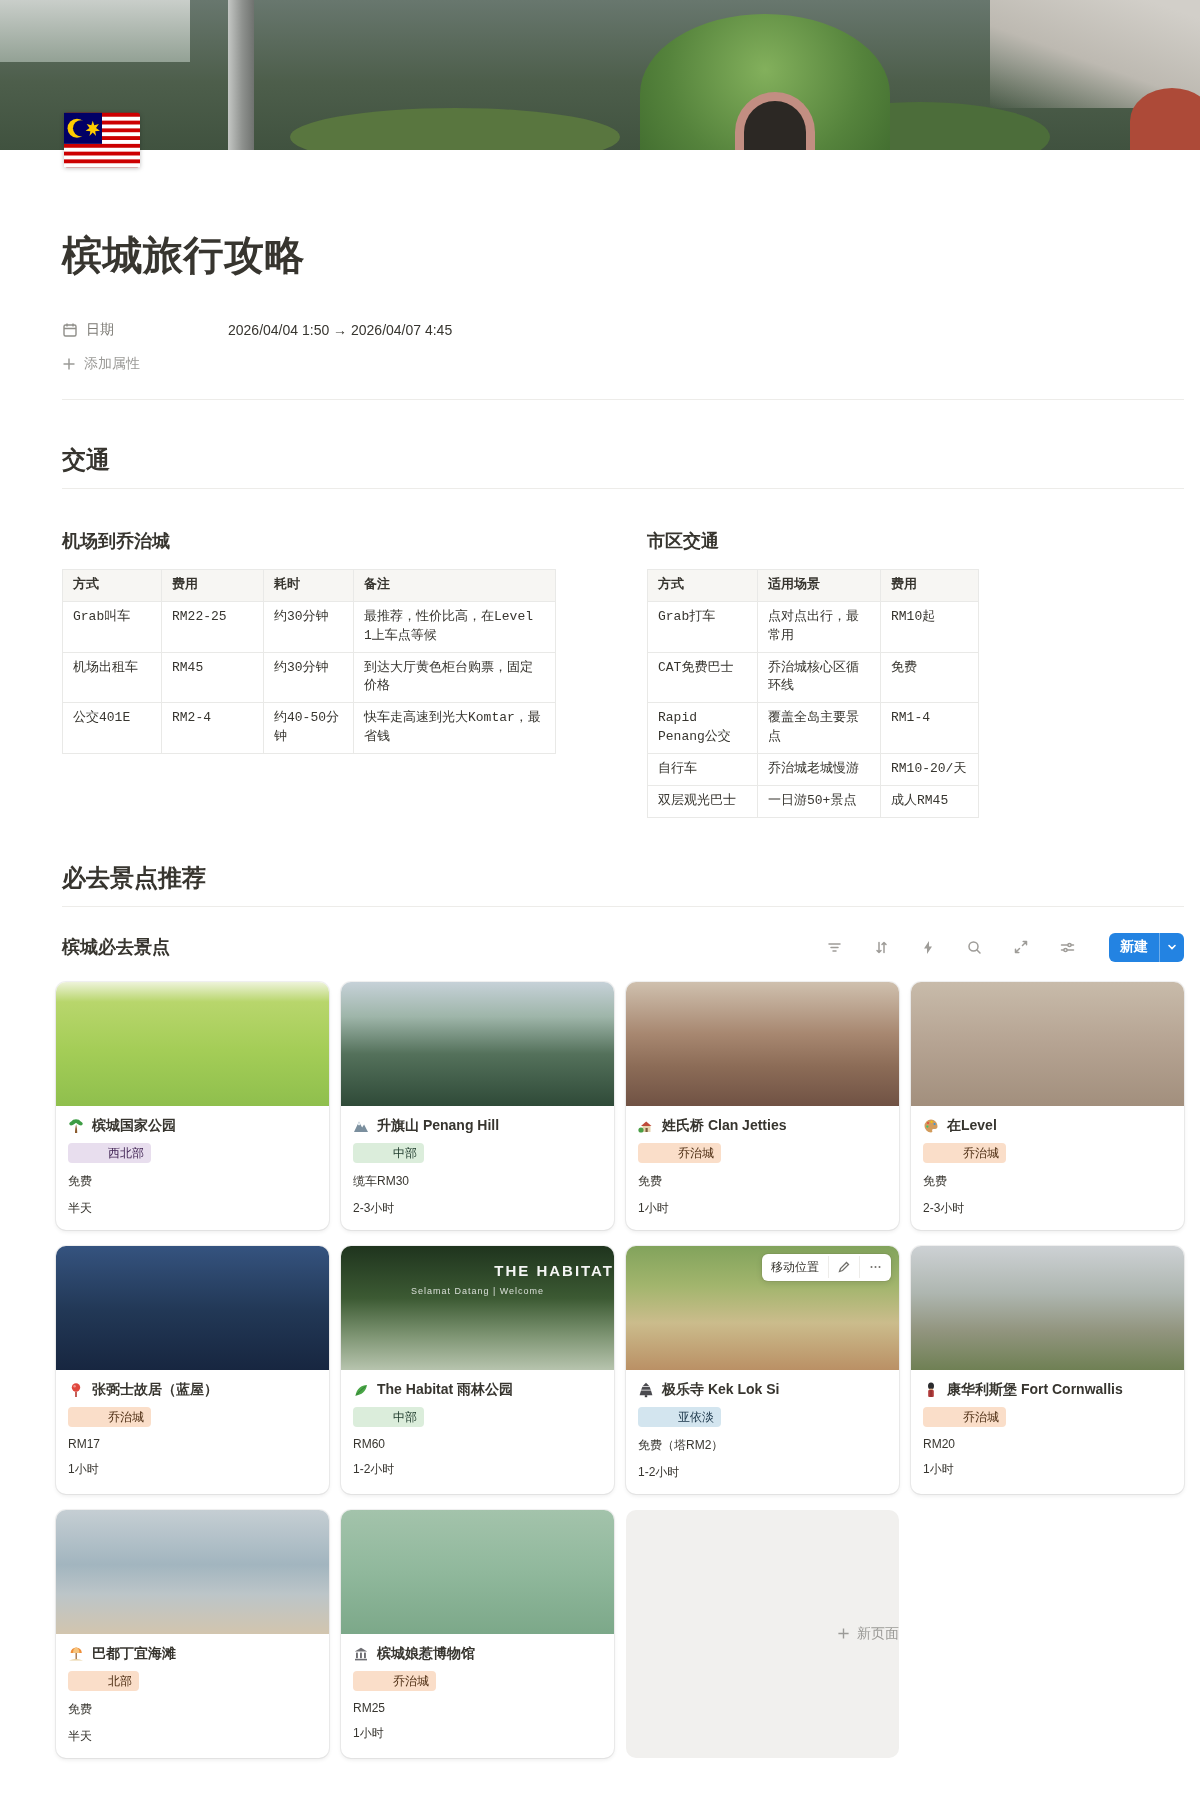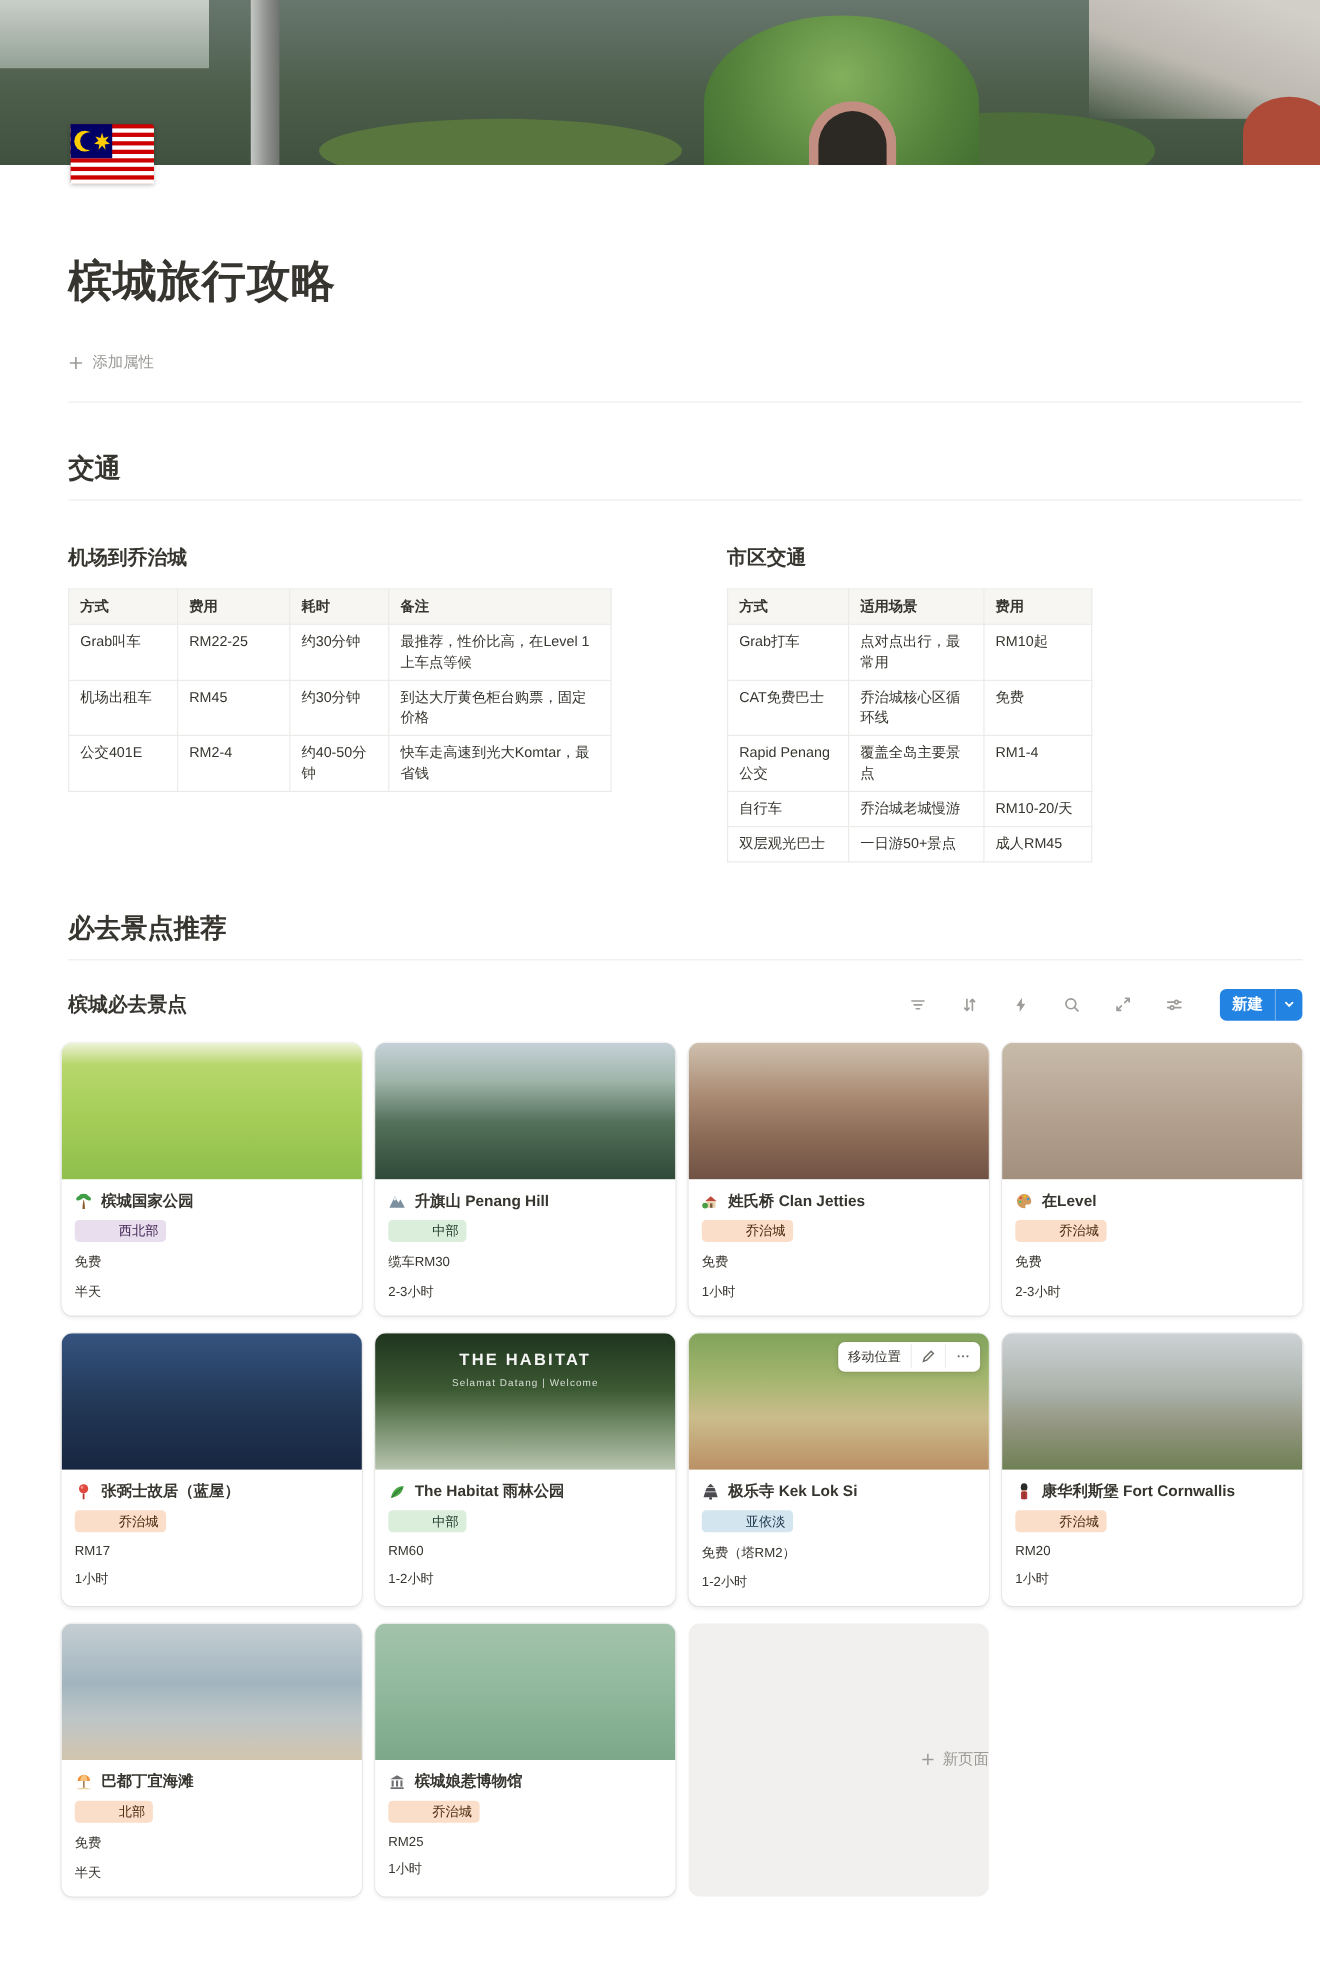--- a/index.html
+++ b/index.html
@@ -44,22 +44,22 @@
     border-radius:4px; white-space:nowrap; }
   .add-prop { display:flex; align-items:center; gap:8px; height:34px; color:#9B9A97;
     font-size:14px; }
 
   .divider { height:1px; background:#EDECE9; margin:18px 0 0 6px; }
 
   h2.sec { font-size:24px; font-weight:700; margin:44px 0 0 6px; }
   .sec-divider { height:1px; background:#EDECE9; margin:12px 0 0 6px; }
   h3.sub { font-size:18px; font-weight:700; }
 
-  .transport-cols { display:grid; grid-template-columns:543px 543px; column-gap:56px;
-    margin:40px 0 0 6px; }
+  .transport-cols { display:grid; grid-template-columns:543px 543px; column-gap:42px;
+    margin:40px 0 0 6px;font-family:Liberation Mono, monospace; }
   table.nt { border-collapse:collapse; font-size:13px; margin-top:16px; }
   table.nt th, table.nt td { border:1px solid #E9E9E7; padding:6px 10px; text-align:left;
     vertical-align:top; line-height:1.45; }
   table.nt th { background:#F7F6F3; font-weight:600; }
   .t1 col.c0{width:99px}.t1 col.c1{width:102px}.t1 col.c2{width:90px}.t1 col.c3{width:202px}
   .t2 col.c0{width:110px}.t2 col.c1{width:123px}.t2 col.c2{width:98px}
 
   
   .view-head { display:flex; align-items:center; justify-content:space-between;
     margin:26px 0 0 6px; }
@@ -75,21 +75,21 @@
   .grid { display:grid; grid-template-columns:repeat(4,1fr); gap:16px 12px; margin-top:20px; }
   .card { background:#fff; border-radius:10px; overflow:hidden; position:relative;
     box-shadow:rgba(15,15,15,.06) 0 0 0 1px, rgba(15,15,15,.08) 0 2px 4px; cursor:pointer; }
   .card-img { height:124px; width:100%; position:relative; }
   .card-body { padding:11px 12px 13px; }
   .card-title { display:flex; align-items:center; gap:8px; font-size:14px; font-weight:600; }
   .card-title svg { flex:0 0 auto; }
   .card-body .tag { margin-top:8px;padding-left:40px; }
   .card-meta { font-size:12px; margin-top:10px; color:#37352F; }
 
-  .img-caption { position:absolute; top:16px; left:0; right:0; text-align:center;
+  .img-caption { position:absolute; top:16px; left:0; right:0; text-align:right;
     color:#fff; font-weight:700; font-size:15px; letter-spacing:2px; opacity:.95; }
   .img-subcaption { position:absolute; top:40px; left:0; right:0; text-align:center;
     color:rgba(255,255,255,.8); font-size:9px; letter-spacing:1px; }
 
   .hover-pill { position:absolute; top:8px; right:8px; display:flex; align-items:center;
     background:#fff; border-radius:6px; box-shadow:rgba(15,15,15,.12) 0 2px 6px,
     rgba(15,15,15,.05) 0 0 0 1px; font-size:12px; color:#37352F; overflow:hidden; }
   .hover-pill .seg { padding:5px 9px; display:flex; align-items:center; }
   .hover-pill .seg + .seg { border-left:1px solid #EDECE9; }
 
@@ -125,20 +125,30 @@
   <circle cx="4.8" cy="5.7" r="3.5" fill="#FFCC00"></circle>
   <circle cx="6.3" cy="5.7" r="3" fill="#010066"></circle>
   <path d="M10.6 2.9l.55 1.7 1.7-.5-1.05 1.45 1.45 1.05-1.75.2.3 1.75-1.2-1.3-1.2 1.3.3-1.75-1.75-.2 1.45-1.05L8.35 4.1l1.7.5z" fill="#FFCC00"></path>
 </svg>
 
 <div class="content">
 
   <h1 class="page-title">槟城旅行攻略</h1>
 
   <div class="props">
+    <div class="prop-row">
+      <span class="prop-label">
+        <svg width="16" height="16" viewBox="0 0 16 16" fill="none" stroke="#8F8E89" stroke-width="1.4">
+          <rect x="2" y="3" width="12" height="11" rx="1.5"></rect>
+            <path d="M2 6.5h12M5 1.5v3M11 1.5v3"></path>
+        </svg>
+        <span>日期</span>
+      </span>
+      <span class="prop-value">2026/04/04 1:50 → 2026/04/07 4:45</span>
+    </div>
     <div class="add-prop">
       <svg width="14" height="14" viewBox="0 0 14 14" stroke="#9B9A97" stroke-width="1.5">
           <path d="M7 1.5v11M1.5 7h11"></path>
         </svg>
       <span>添加属性</span>
     </div>
   </div>
 
   <div class="divider"></div>
 

